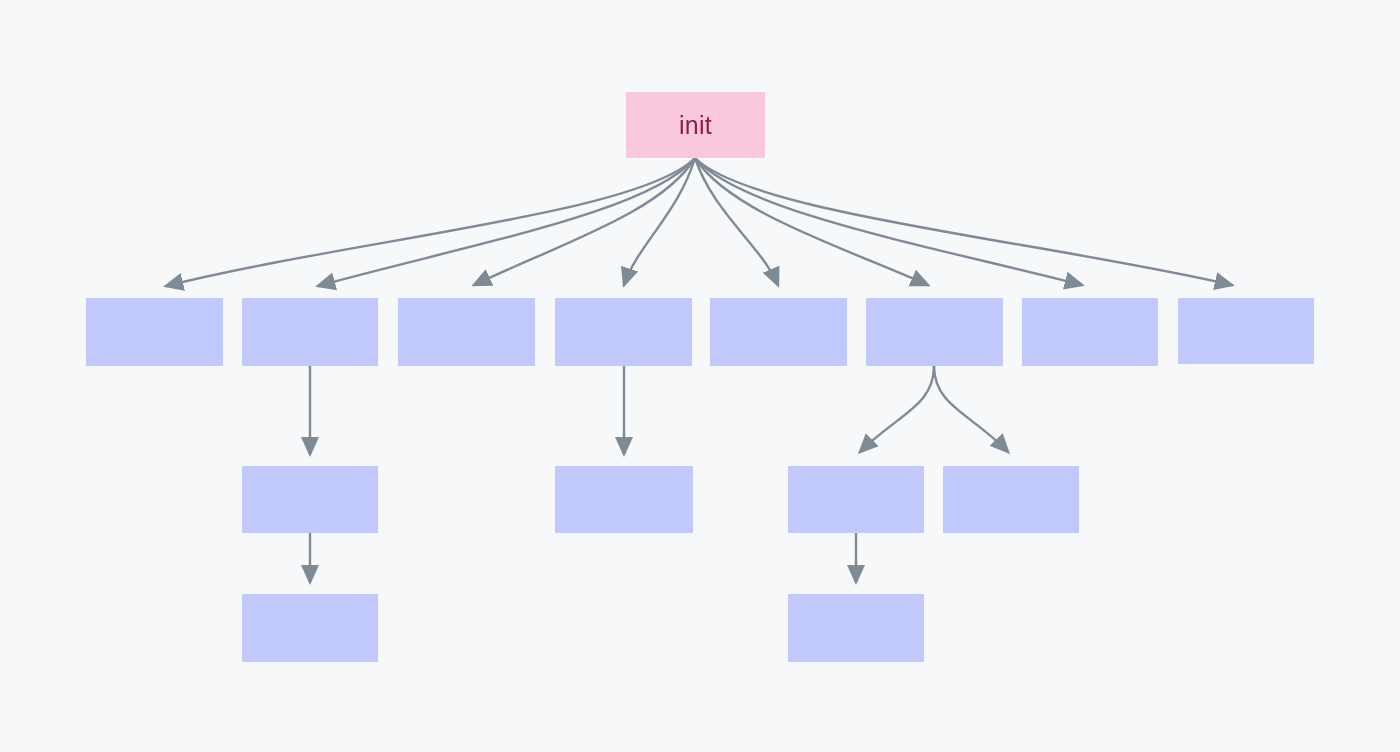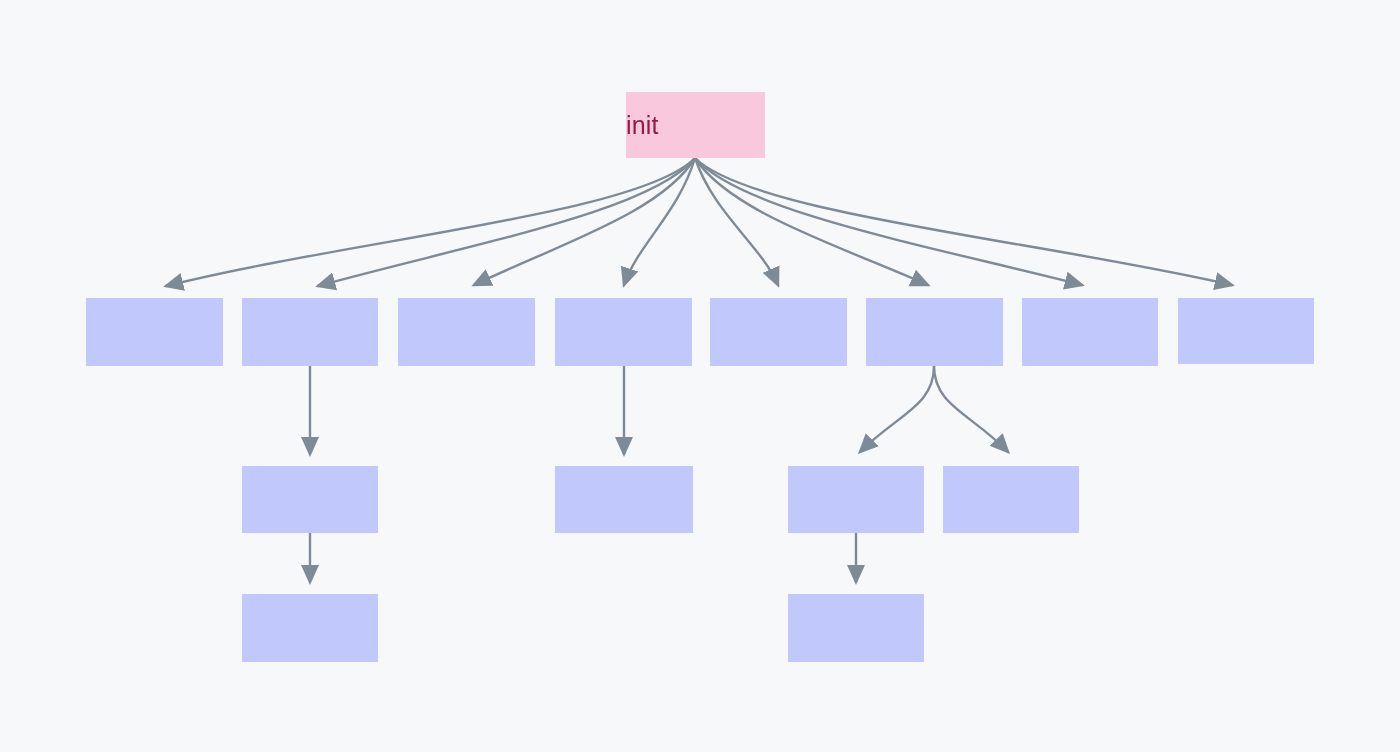--- a/index.html
+++ b/index.html
@@ -23,20 +23,21 @@
     left: 0;
     top: 0;
     width: 1400px;
     height: 752px;
   }
   .node {
     position: absolute;
     box-sizing: border-box;
     display: flex;
     align-items: center;
+    justify-content: center;
   }
   .node-root {
     background: #fac8dc;
     color: #8e1d4c;
     font-size: 25px;
     letter-spacing: 0.2px;
   }
   .node-plain {
     background: #c0c8fc;
   }

